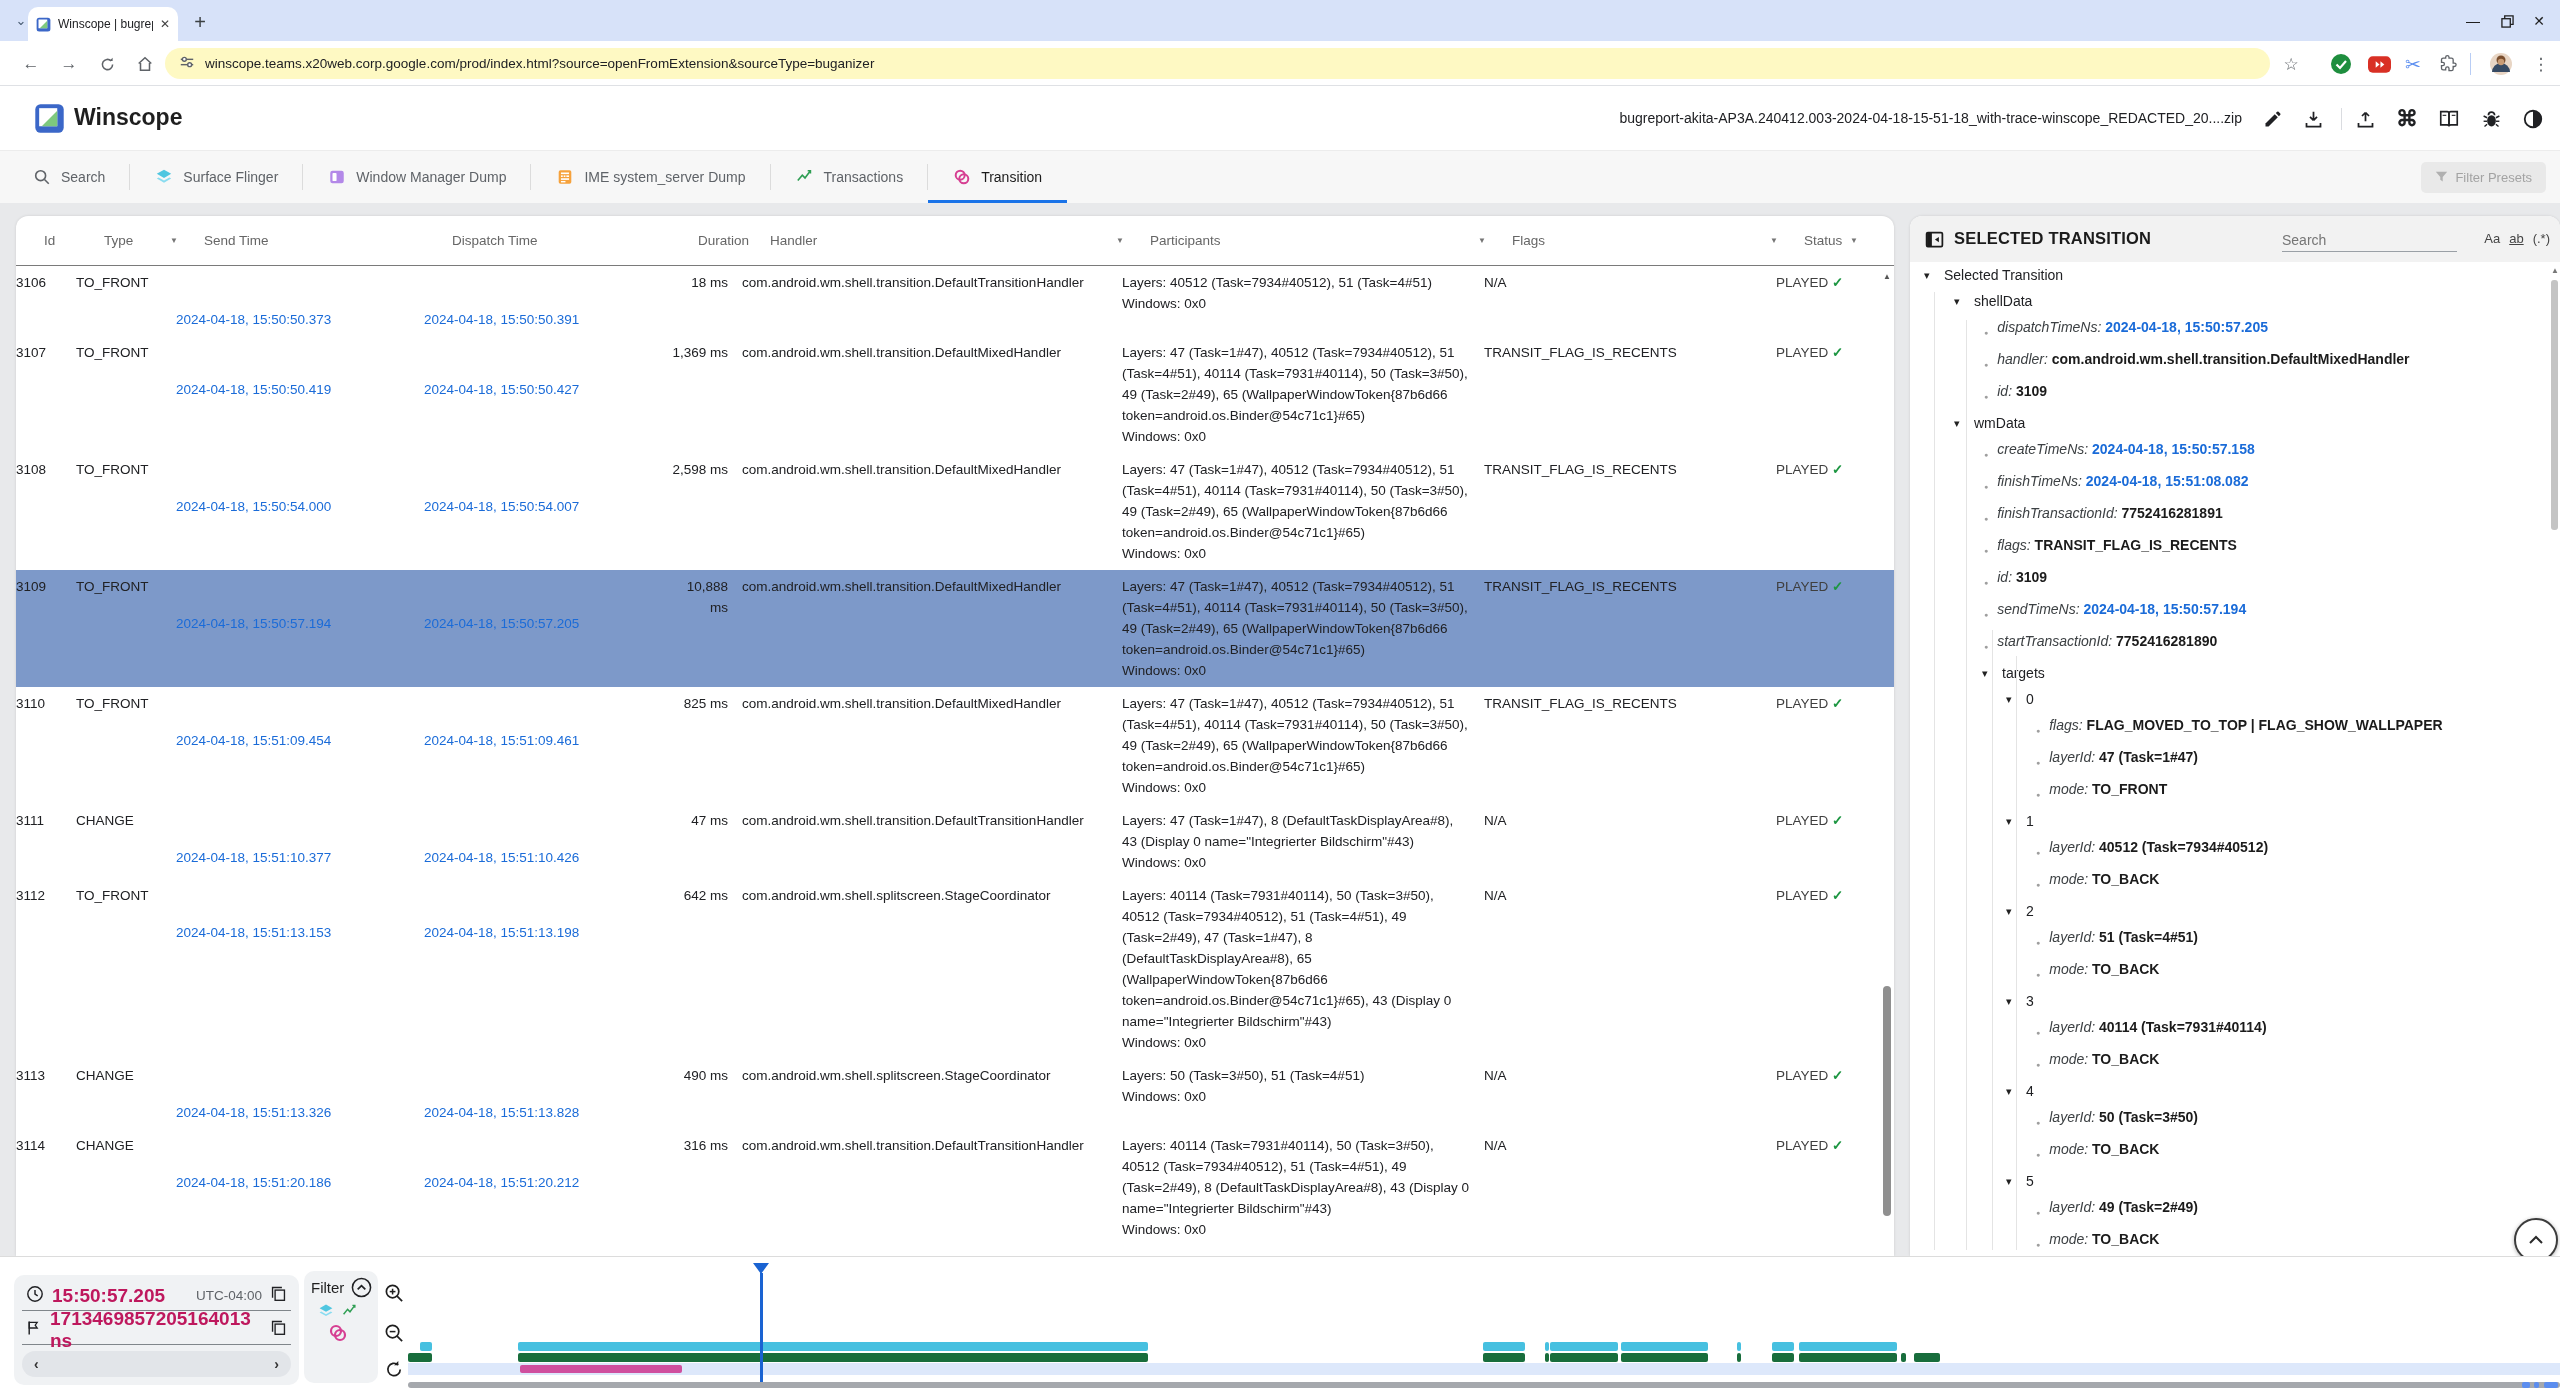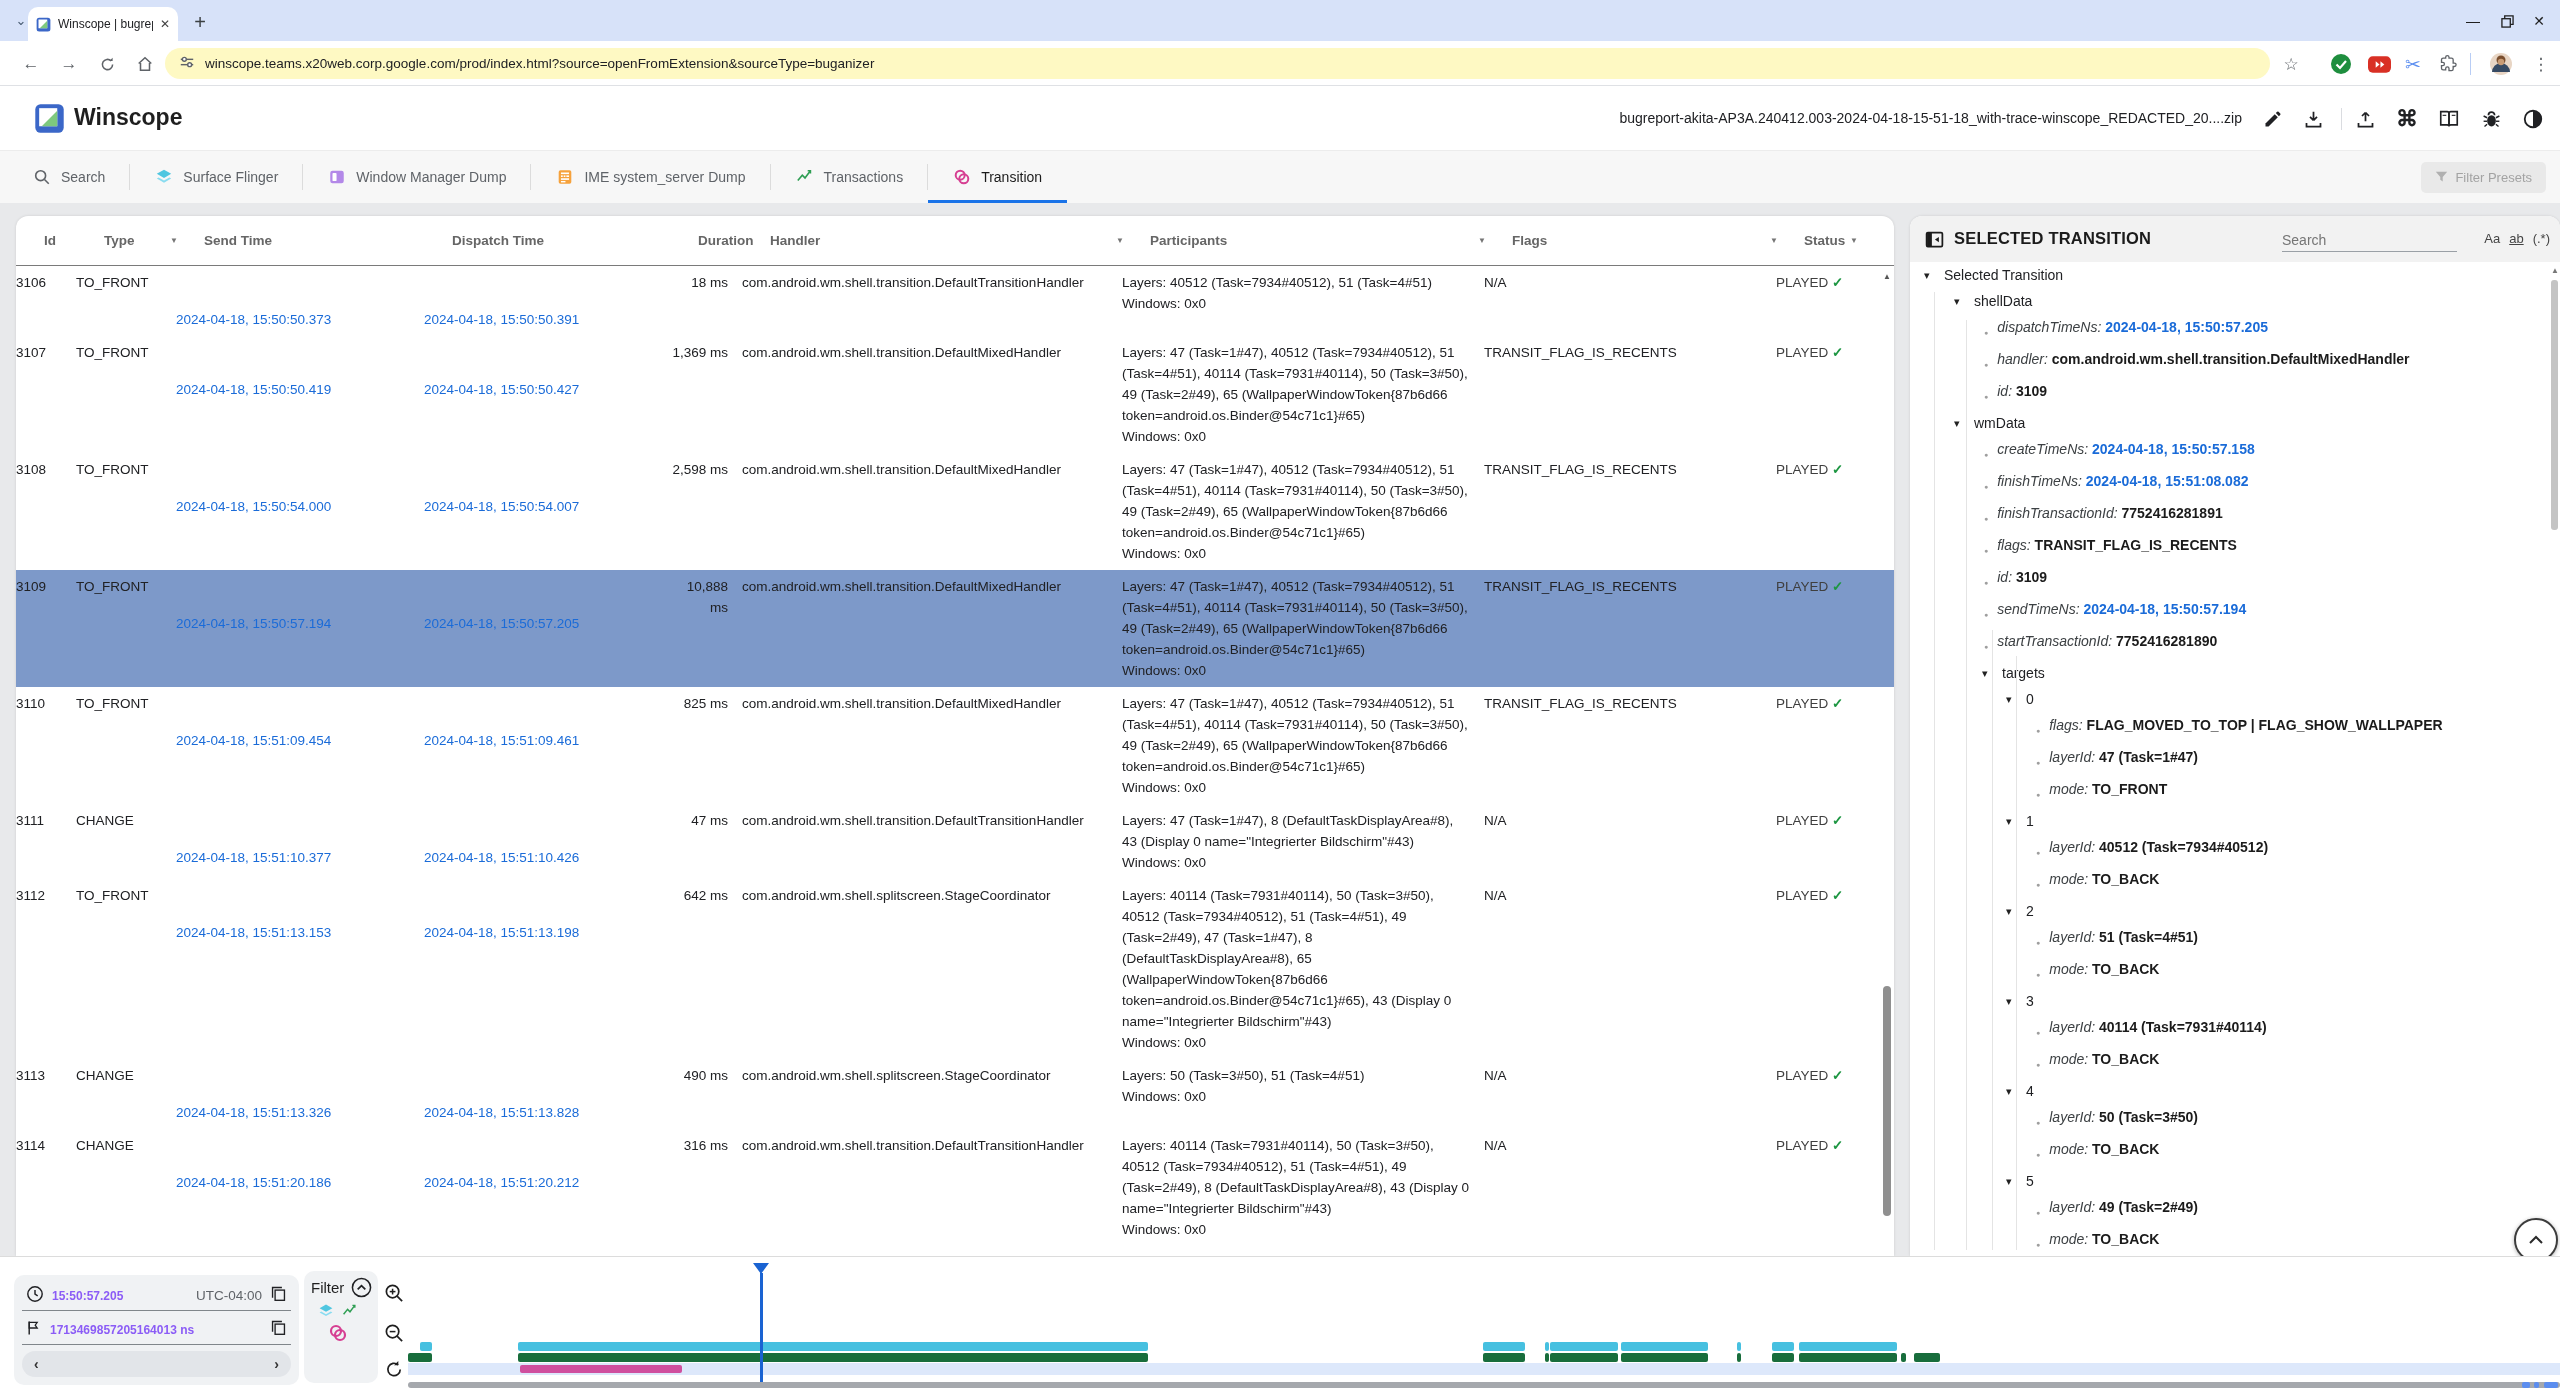--- a/index.html
+++ b/index.html
@@ -47,21 +47,21 @@
   .navtab.active .tablabel { color:#1b1b1b; }
   .navtab.active { box-shadow: inset 0 -3px 0 #1a73e8; }
   .tabicon { display:flex; }
   .fpresets { position:absolute; right:14px; top:11px; height:31px; padding:0 14px; background:#e9e9e9;
     border-radius:5px; display:flex; align-items:center; gap:7px; font-size:13px; color:#a3a3a3; }
 
   
   .tablecard { position:absolute; left:16px; top:216px; width:1878px; height:1040px; background:#fff;
     border-radius:12px 12px 0 0; box-shadow:0 0 3px rgba(0,0,0,.12); overflow:hidden; }
   .tgrid { display:grid; grid-template-columns:60px 100px 248px 246px 72px 380px 362px 292px 80px; padding-left:28px; }
-  .thead { height:50px; align-items:center; border-bottom:1.5px solid #7a7a7a;font-weight:bold; }
+  .thead { height:50px; align-items:center; border-bottom:1.5px solid #7a7a7a; }
   .hc { font-size:13.5px; color:#666; display:flex; justify-content:space-between; align-items:center; padding-right:26px; }
   .sortarrow { font-size:8px; color:#757575; }
   .rows { position:absolute; left:0; top:50px; right:0; bottom:0; overflow:hidden; }
   .trow { padding:6px 0; }
   .trow.sel { background:#7d99c9; }
   .c { font-size:13.5px; line-height:21px; color:#202124; padding-right:14px; }
   .ctime { color:#1a6bd8;margin-top:37px; }
   .cdur { text-align:right; }
   .cstatus { color:#3f3f3f; white-space:nowrap; }
   .check { color:#1d9642; font-weight:700; }
@@ -97,21 +97,21 @@
     display:flex; align-items:center; justify-content:center; }
   .pvscroll { position:absolute; right:1px; top:50px; width:9px; height:400px; }
   .pvthumb { position:absolute; left:1px; top:14px; width:7px; height:250px; background:#c4c4c4; border-radius:3px; }
 
   
   .bottombar { position:absolute; left:0; top:1256px; width:2560px; height:136px; background:#fff;
     border-top:1px solid #dcdcdc; }
   .timecard { position:absolute; left:14px; top:18px; width:285px; height:110px; background:#f0f2f4; border-radius:10px; }
   .tfield { position:absolute; left:8px; width:269px; height:30px; border-bottom:1px solid #80868b;
     display:flex; align-items:center; gap:8px; padding:0 4px; }
-  .tfield .val { font-size:12px; font-weight:700; color:#8b5cf6; }
+  .tfield .val { font-size:19px; font-weight:700; color:#be185d; }
   .tfield .tz { margin-left:auto; font-size:13.5px; color:#5f6368; }
   .navpill { position:absolute; left:8px; top:76px; width:269px; height:26px; background:#e2e5e9; border-radius:14px;
     display:flex; align-items:center; justify-content:space-between; padding:0 12px; color:#333; font-size:14px; font-weight:700; }
   .filtercard { position:absolute; left:304px; top:14px; width:74px; height:112px; background:#f0f2f4; border-radius:10px; }
   .flabel { position:absolute; left:7px; top:8px; font-size:15px; color:#1f1f1f; }
   .zcol { position:absolute; left:382px; top:0; width:26px; height:136px; }
   .zic { position:absolute; left:0; width:24px; height:24px; color:#1f1f1f; display:flex; align-items:center; justify-content:center; }
   .band { position:absolute; left:408px; top:106px; width:2152px; height:12px; background:#dde8fb; }
   .track { position:absolute; left:0; width:2560px; }
   .seg { position:absolute; height:100%; border-radius:2px; }

